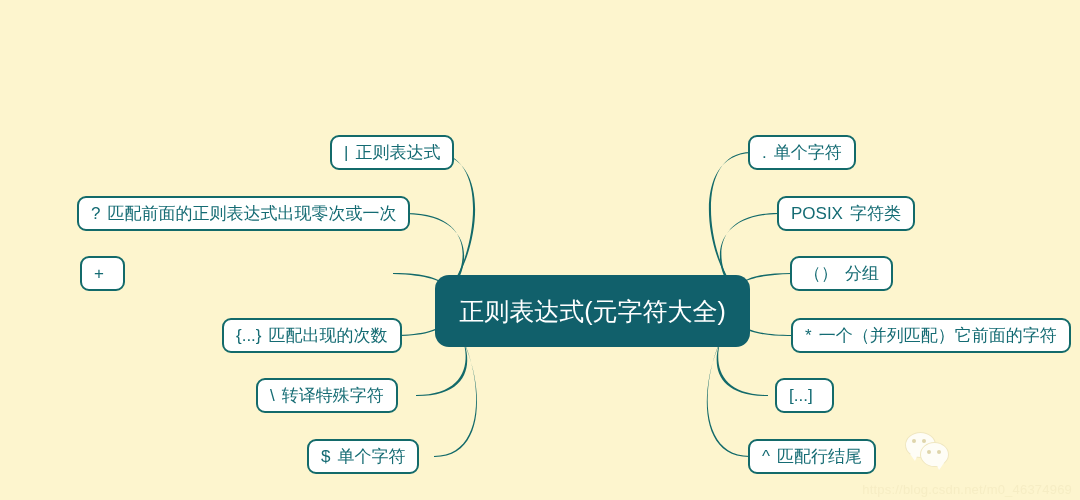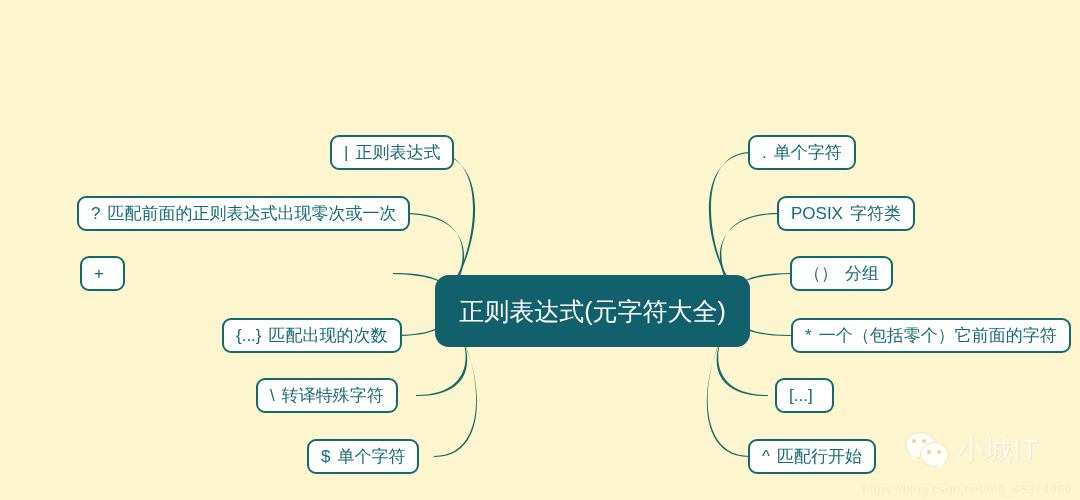--- a/index.html
+++ b/index.html
@@ -219,39 +219,38 @@
     <span>字符类</span>
   </div>
 
   <div class="node right" style="left:790px; top:256px; height:35px;">
     <span class="sym">（）</span>
     <span>分组</span>
   </div>
 
   <div class="node right" style="left:791px; top:318px; height:35px;">
     <span class="sym">*</span>
-    <span>一个（包括零个）它前面的字符</span>
+    <span>一个（并列匹配）它前面的字符</span>
   </div>
 
   <div class="node right" style="left:775px; top:378px; height:35px;">
     <span class="sym">[...]</span>
   </div>
 
   <div class="node right" style="left:748px; top:439px; height:35px;">
     <span class="sym">^</span>
-    <span>匹配行开始</span>
+    <span>匹配行结尾</span>
   </div>
 
   <div id="brand">
     <div class="wechat-icon">
       <div class="bubble-a"></div>
       <div class="bubble-b"></div>
       <div class="dot d1"></div>
       <div class="dot d2"></div>
       <div class="dot d3"></div>
       <div class="dot d4"></div>
     </div>
-    <div class="brand-text">小城IT</div>
   </div>
 
   <div id="watermark">https://blog.csdn.net/m0_46374969</div>
 
 </div>
 
 </body></html>

